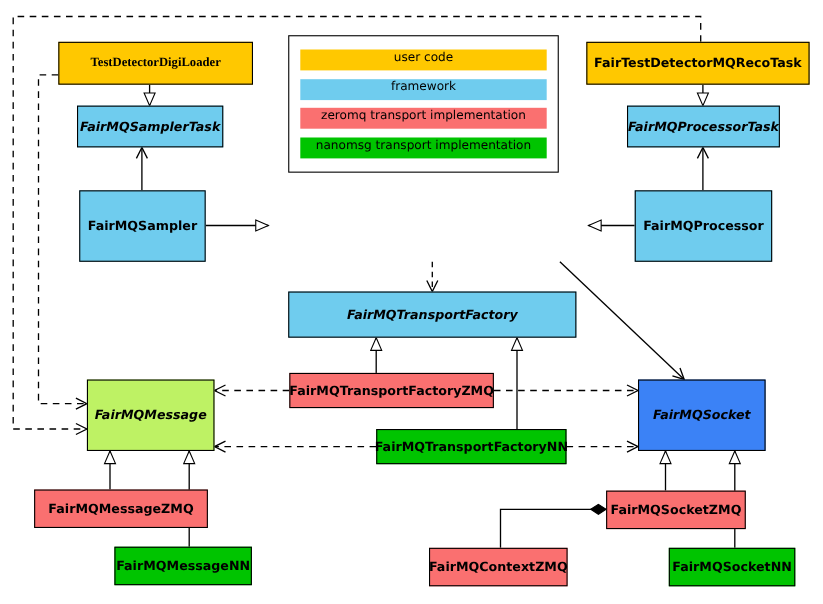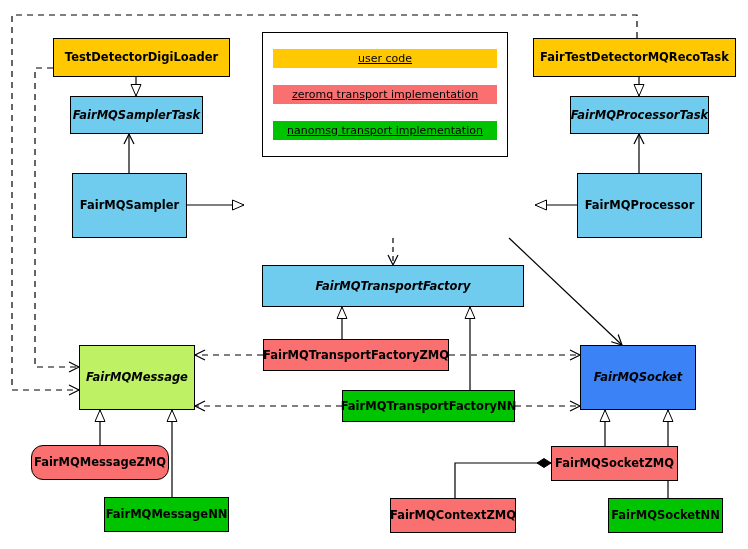--- a/index.html
+++ b/index.html
@@ -46,26 +46,25 @@
     border: 1.5px solid #000000;
     background: #ffffff;
     display: flex;
     flex-direction: column;
     justify-content: space-around;
     padding: 8px 10px;
   }
   .legend-row {
     height: 19px;
     display: flex;
-    align-items: center;
+    align-items: flex-start;
     justify-content: center;
     font-size: 11px;
     font-weight: normal;
     color: #000000;
-    text-decoration: underline;
   }
 </style>
 </head>
 <body>
 
 <div id="canvas">
 
   <svg class="edges" viewBox="0 0 748 549">
     <defs>
       <marker id="hollowTri" markerWidth="14" markerHeight="14" refX="12.5" refY="6" orient="auto" markerUnits="userSpaceOnUse">
@@ -122,29 +121,32 @@
       <line x1="668" y1="498" x2="668" y2="410" marker-end="url(#hollowTri)"></line>
 
       <polyline points="551,463 455,463 455,498" marker-start="url(#filledDiamond)"></polyline>
     </g>
   </svg>
 
   <div class="legend-box" style="left:262px; top:32px; width:246px; height:125px;">
     <div class="legend-row" style="background:#FFC800;">
       <span>user code</span>
     </div>
+    <div class="legend-row" style="background:#6FCCEE;">
+      <span>framework</span>
+    </div>
     <div class="legend-row" style="background:#FA7070;">
       <span>zeromq transport implementation</span>
     </div>
     <div class="legend-row" style="background:#00C400;">
       <span>nanomsg transport implementation</span>
     </div>
   </div>
 
-  <div class="node" style="left:53px; top:38px; width:177px; height:39px; background:#FFC800;">
+  <div class="node" style="left:53px; top:38px; width:177px; height:39px; background:#FFC800;font-family:Liberation Serif, serif;">
     <span>TestDetectorDigiLoader</span>
   </div>
 
   <div class="node" style="left:533px; top:38px; width:203px; height:39px; background:#FFC800;">
     <span>FairTestDetectorMQRecoTask</span>
   </div>
 
   <div class="node abstract" style="left:70px; top:96px; width:133px; height:38px; background:#6FCCEE;">
     <span>FairMQSamplerTask</span>
   </div>
@@ -175,21 +177,21 @@
   </div>
 
   <div class="node abstract" style="left:79px; top:345px; width:116px; height:65px; background:#bef264;">
     <span>FairMQMessage</span>
   </div>
 
   <div class="node abstract" style="left:580px; top:345px; width:116px; height:65px; background:#3b82f6;">
     <span>FairMQSocket</span>
   </div>
 
-  <div class="node" style="left:31px; top:445px; width:138px; height:35px; background:#FA7070;border-radius:12px;">
+  <div class="node" style="left:31px; top:445px; width:158px; height:35px; background:#FA7070;">
     <span>FairMQMessageZMQ</span>
   </div>
 
   <div class="node" style="left:104px; top:497px; width:125px; height:35px; background:#00C400;">
     <span>FairMQMessageNN</span>
   </div>
 
   <div class="node" style="left:551px; top:446px; width:127px; height:35px; background:#FA7070;">
     <span>FairMQSocketZMQ</span>
   </div>

